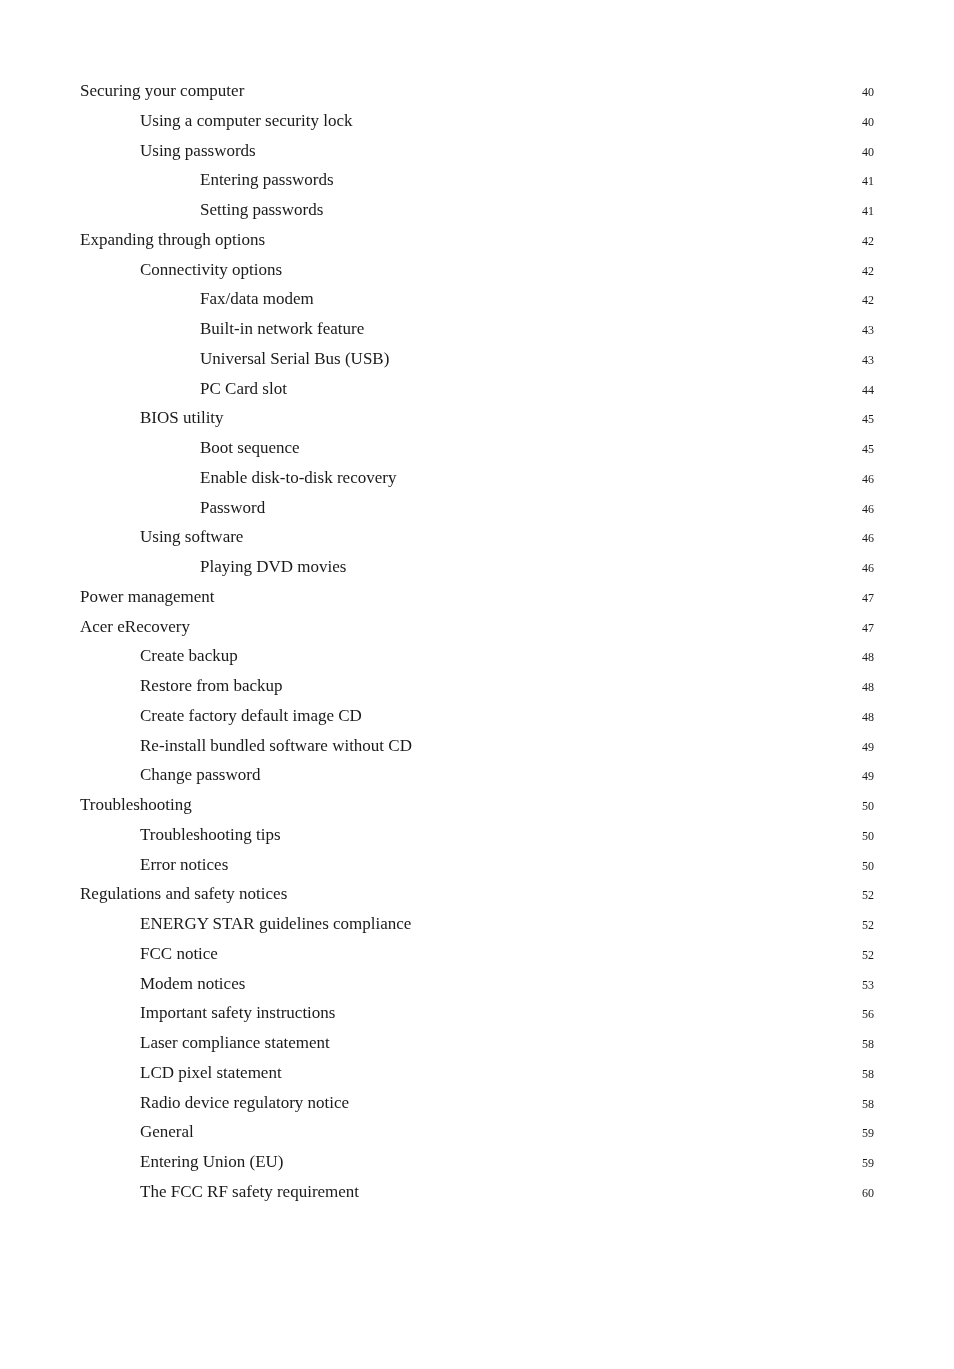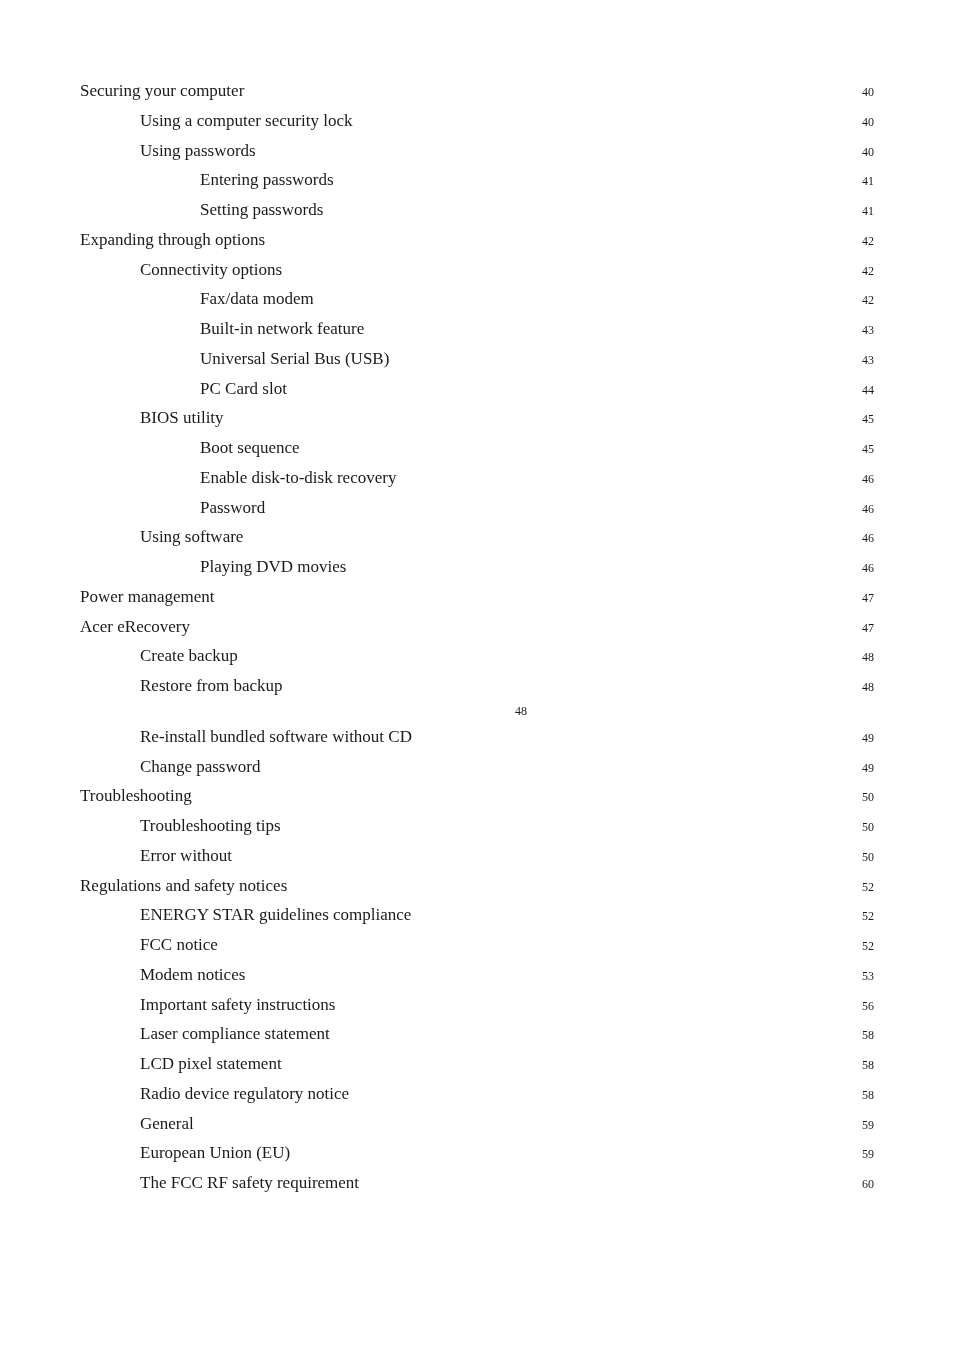--- a/index.html
+++ b/index.html
@@ -139,40 +139,41 @@
     </div>
     <div class="toc-entry indent-1">
       <span class="entry-text">Create backup</span>
       <span class="entry-page">48</span>
     </div>
     <div class="toc-entry indent-1">
       <span class="entry-text">Restore from backup</span>
       <span class="entry-page">48</span>
     </div>
     <div class="toc-entry indent-1">
+      <span class="entry-text">Create factory default image CD</span>
       <span class="entry-page">48</span>
     </div>
     <div class="toc-entry indent-1">
       <span class="entry-text">Re-install bundled software without CD</span>
       <span class="entry-page">49</span>
     </div>
     <div class="toc-entry indent-1">
       <span class="entry-text">Change password</span>
       <span class="entry-page">49</span>
     </div>
     <div class="toc-entry indent-0">
       <span class="entry-text">Troubleshooting</span>
       <span class="entry-page">50</span>
     </div>
     <div class="toc-entry indent-1">
       <span class="entry-text">Troubleshooting tips</span>
       <span class="entry-page">50</span>
     </div>
     <div class="toc-entry indent-1">
-      <span class="entry-text">Error without</span>
+      <span class="entry-text">Error notices</span>
       <span class="entry-page">50</span>
     </div>
     <div class="toc-entry indent-0">
       <span class="entry-text">Regulations and safety notices</span>
       <span class="entry-page">52</span>
     </div>
     <div class="toc-entry indent-1">
       <span class="entry-text">ENERGY STAR guidelines compliance</span>
       <span class="entry-page">52</span>
     </div>
@@ -198,20 +199,20 @@
     </div>
     <div class="toc-entry indent-1">
       <span class="entry-text">Radio device regulatory notice</span>
       <span class="entry-page">58</span>
     </div>
     <div class="toc-entry indent-1">
       <span class="entry-text">General</span>
       <span class="entry-page">59</span>
     </div>
     <div class="toc-entry indent-1">
-      <span class="entry-text">European Union (EU)</span>
+      <span class="entry-text">Entering Union (EU)</span>
       <span class="entry-page">59</span>
     </div>
     <div class="toc-entry indent-1">
       <span class="entry-text">The FCC RF safety requirement</span>
       <span class="entry-page">60</span>
     </div>
   </div>
 
 </body></html>

